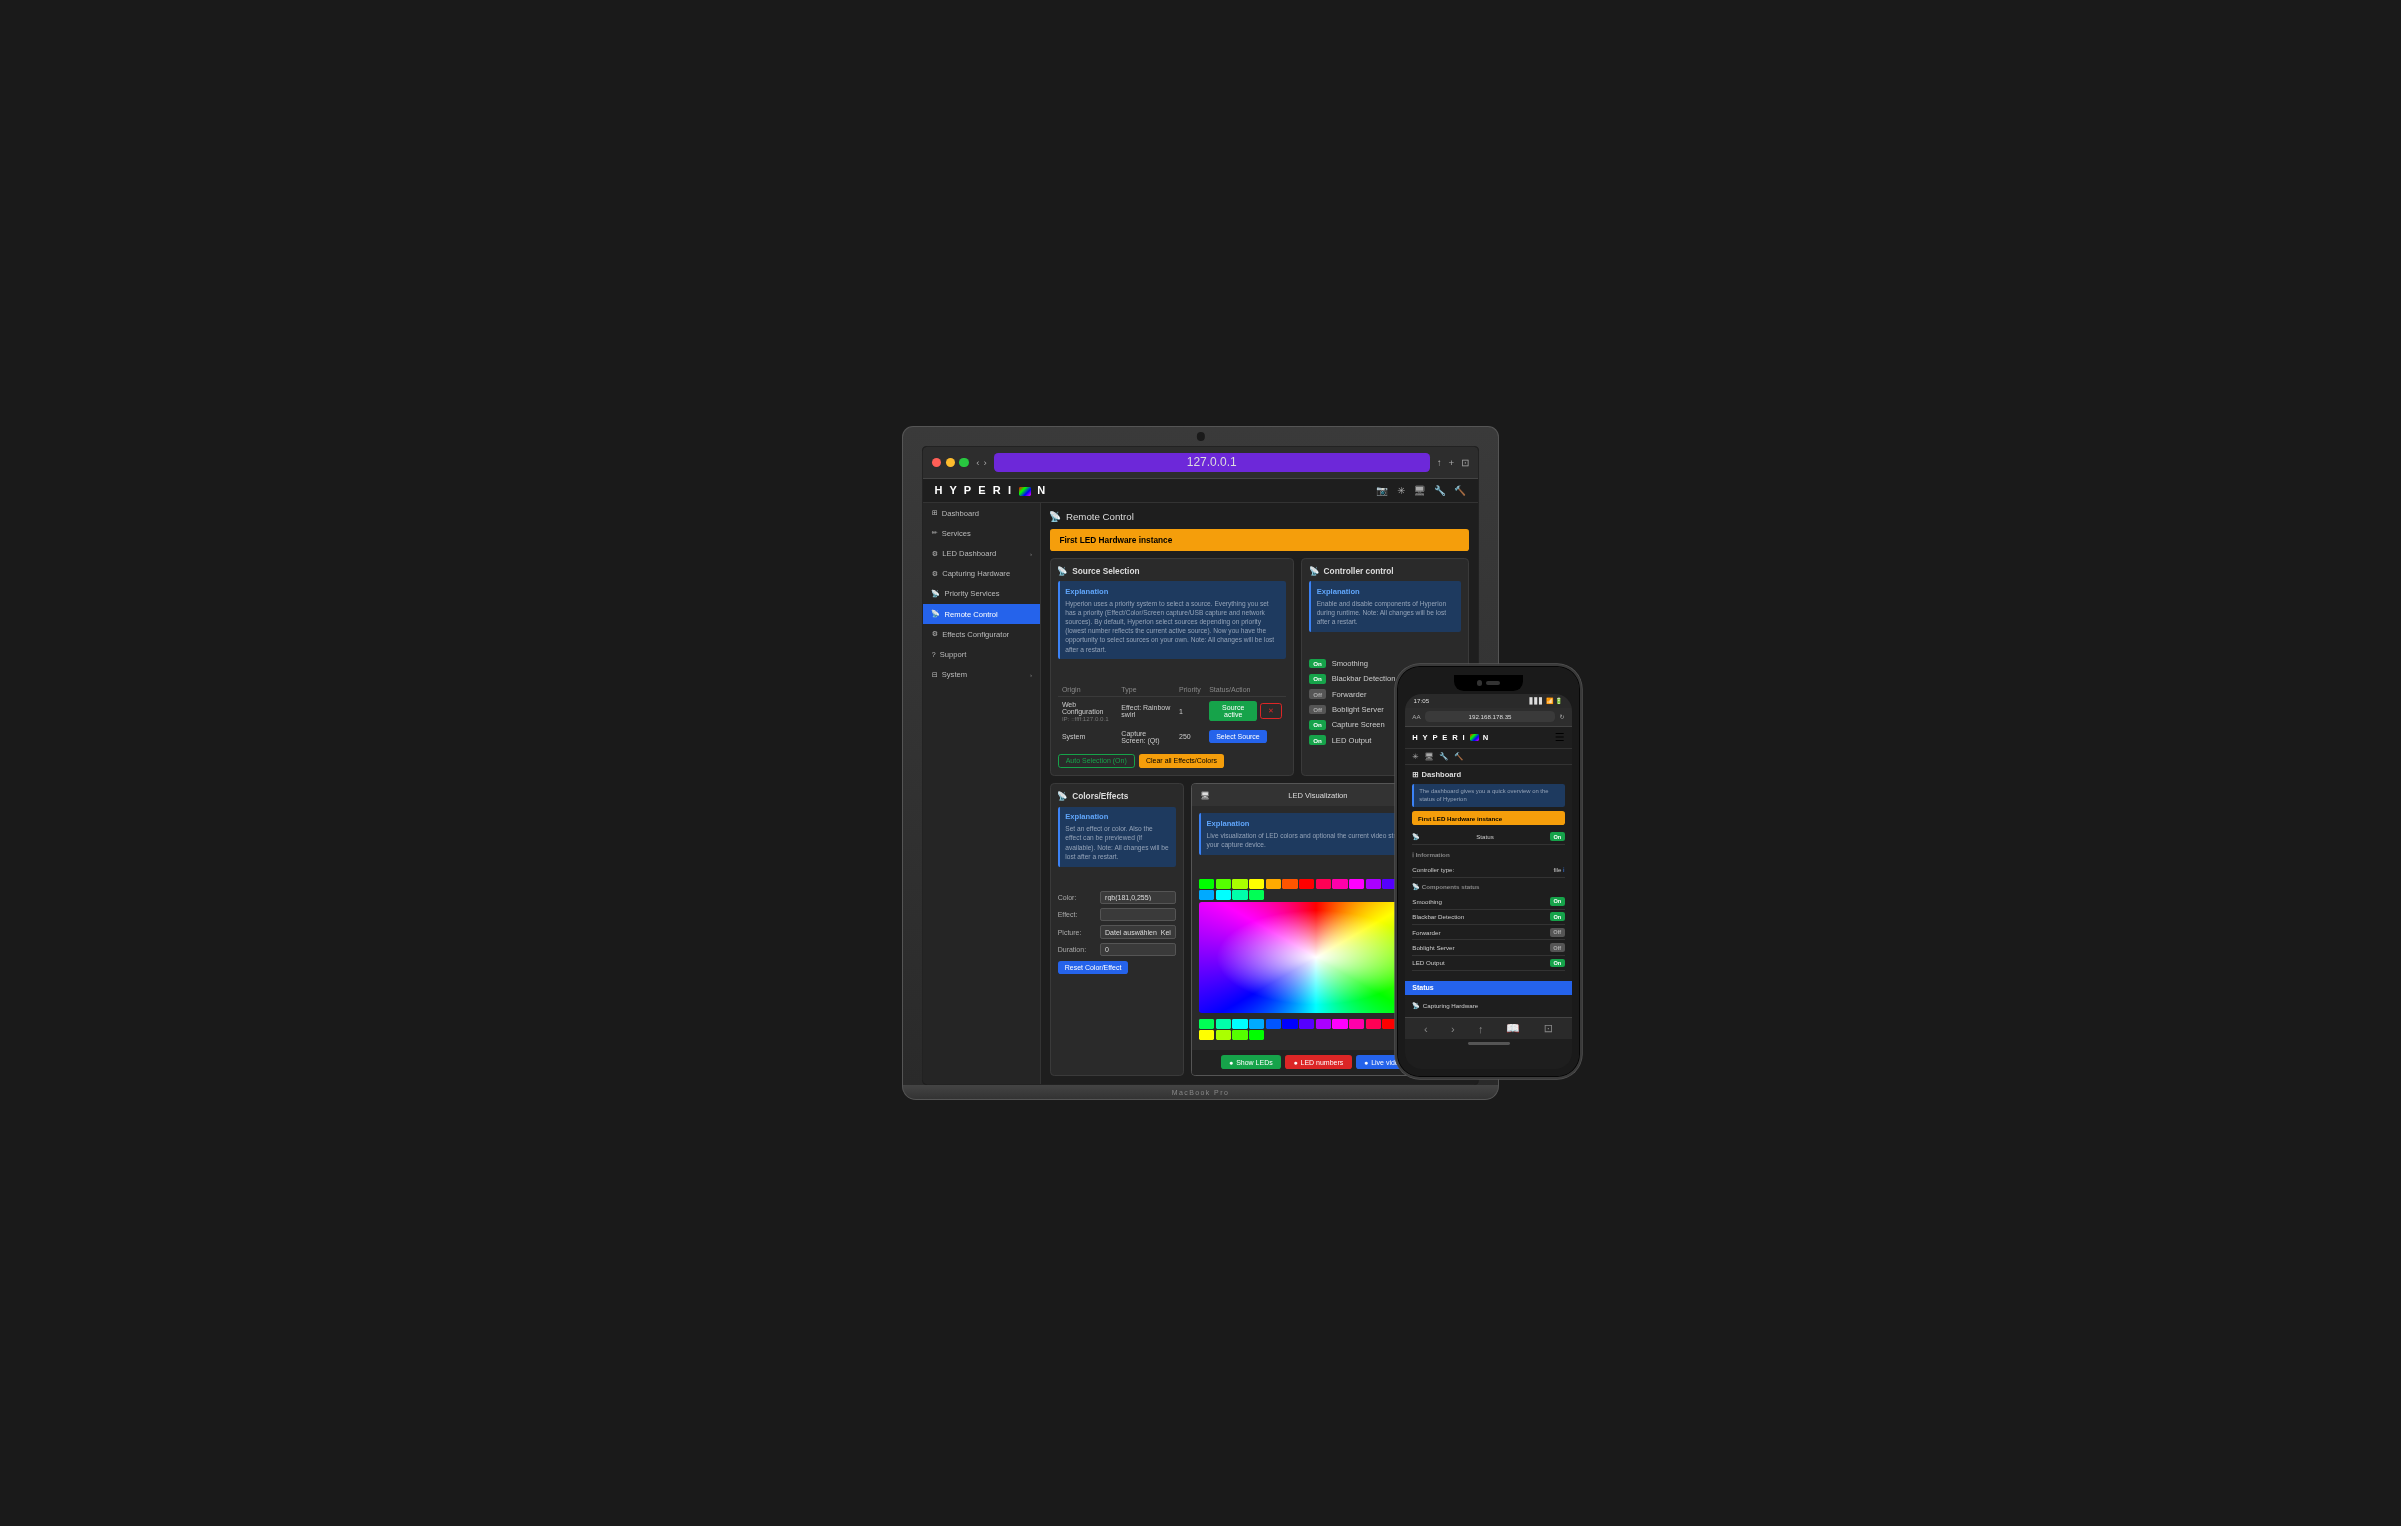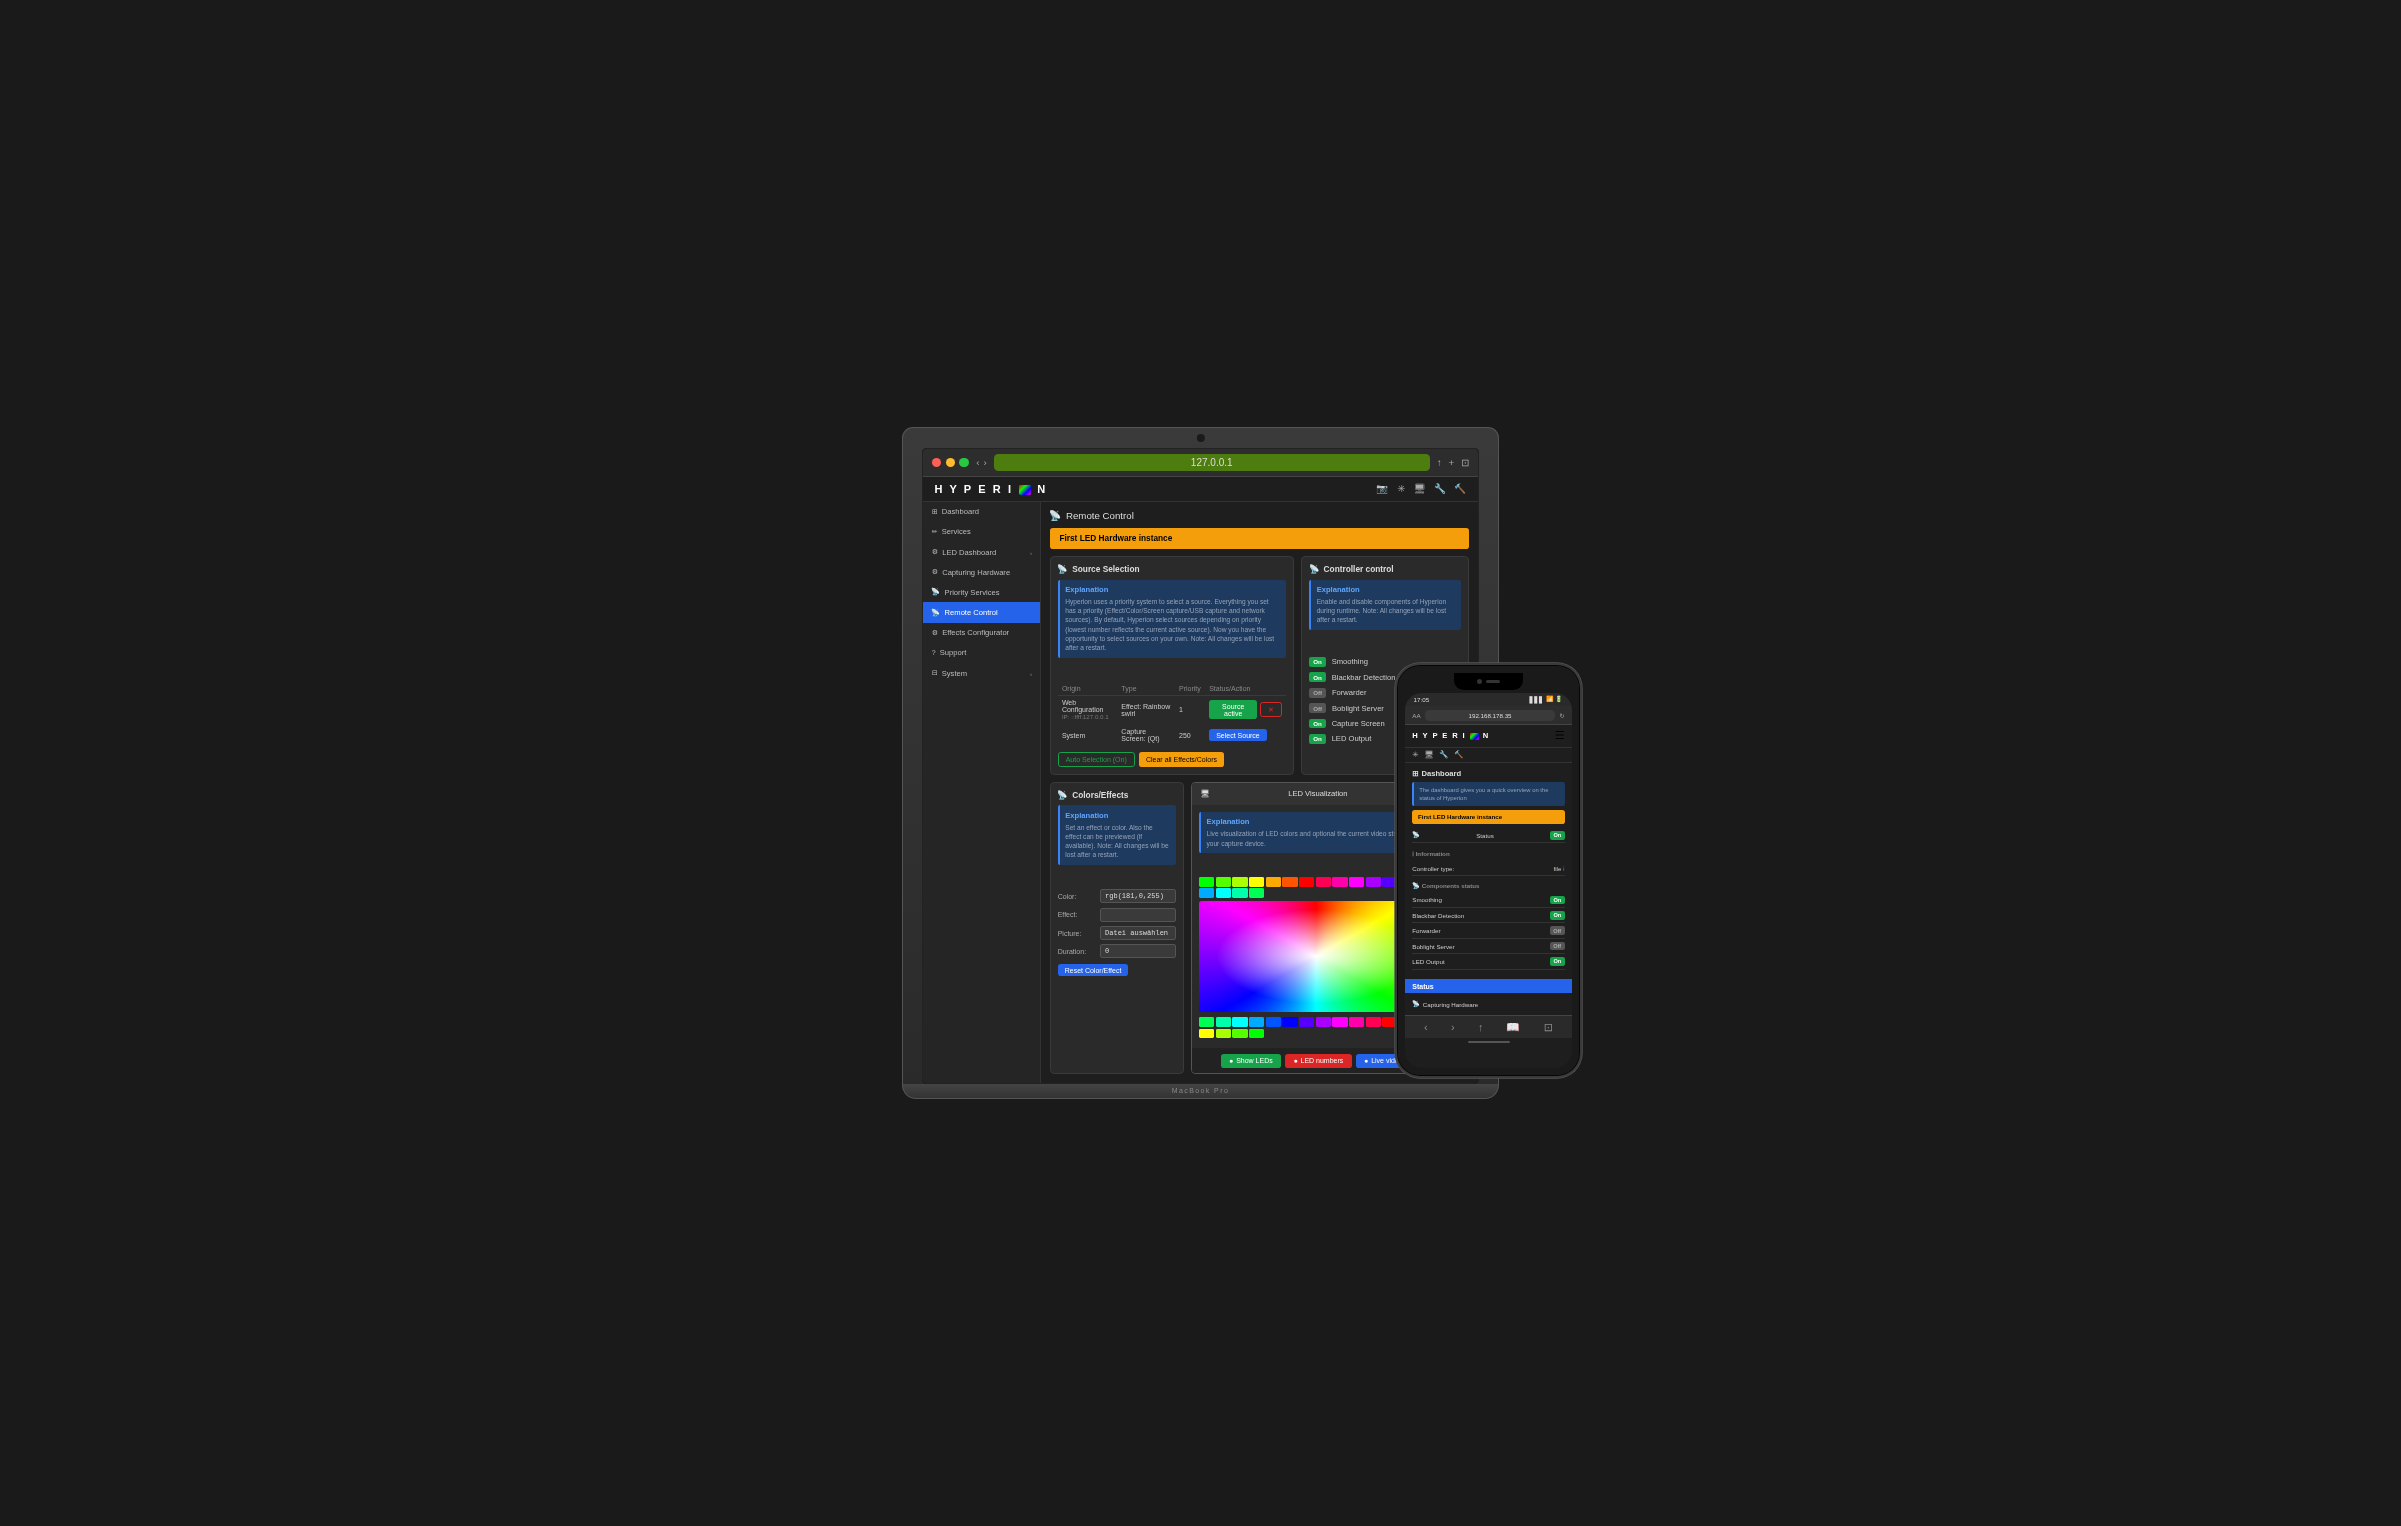--- a/index.html
+++ b/index.html
@@ -83,25 +83,25 @@
       gap: 4.2px;
       align-items: center;
     }
     .nav-btn {
       color: #aaa;
       font-size: 9.7px;
       cursor: pointer;
     }
     .address-bar {
       flex: 1;
-      background: #4d7c0f;
+      background: #6d28d9;
       border-radius: 4.2px;
       padding: 2.8px 8.3px;
       color: #ddd;
-      font-size: 10px;
+      font-size: 12px;
       text-align: center;
     }
     .browser-actions {
       display: flex;
       gap: 7px;
       align-items: center;
       color: #aaa;
       font-size: 9.7px;
     }
 
@@ -318,21 +318,20 @@
     }
     .form-label { width: 38px; color: #aaa; }
     .form-input {
       background: #3a3a3a;
       border: 0.7px solid #555;
       color: #ddd;
       padding: 2.1px 4.2px;
       border-radius: 2.1px;
       font-size: 7px;
       width: 76px;
-      font-family: Liberation Mono, monospace;
     }
     .modal-box {
       background: #2a2a2a;
       border: 0.7px solid #555;
       border-radius: 4.2px;
       width: 250px;
       pointer-events: all;
       overflow: hidden;
     }
     .modal-header {

